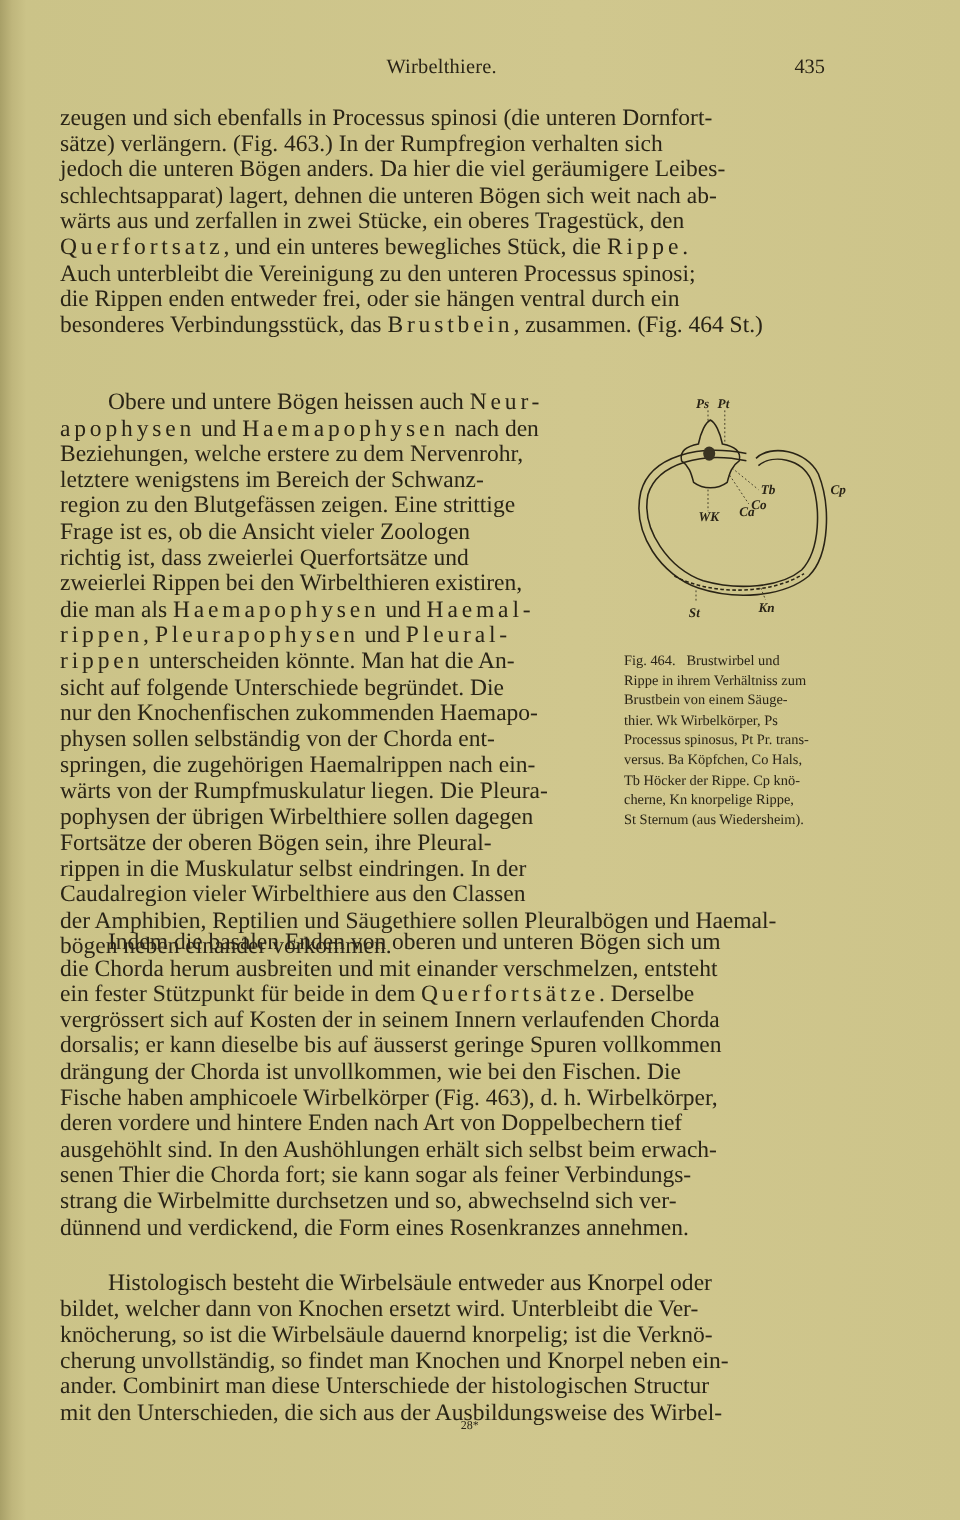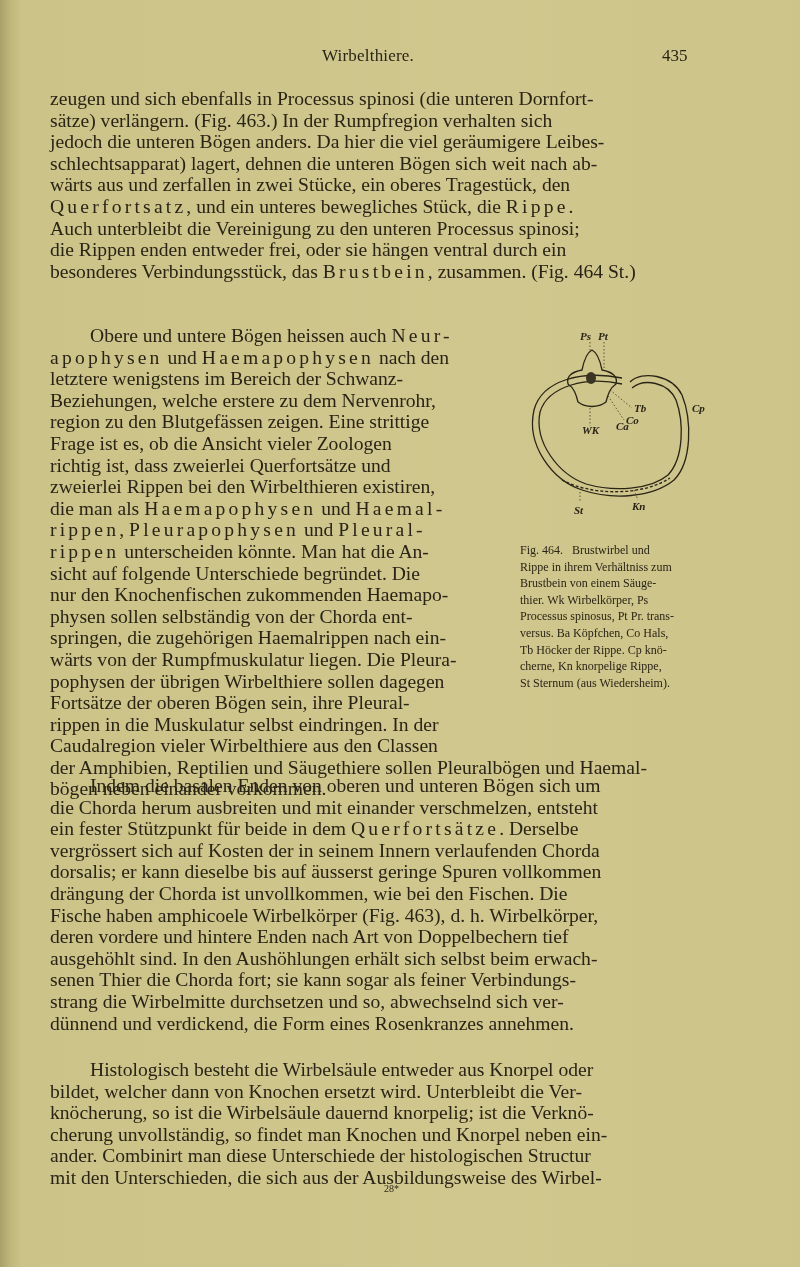--- a/index.html
+++ b/index.html
@@ -61,22 +61,22 @@
     <p><span class="sp">Querfortsatz</span><span>, und ein unteres bewegliches Stück, die </span><span class="sp">Rippe</span><span>.</span></p>
     <p>Auch unterbleibt die Vereinigung zu den unteren Processus spinosi;</p>
     <p>die Rippen enden entweder frei, oder sie hängen ventral durch ein</p>
     <p><span>besonderes Verbindungsstück, das </span><span class="sp">Brustbein</span><span>, zusammen. (Fig. 464 </span><span class="it">St.</span><span>)</span></p>
   </div>
 
   <div class="text" style="top:309px;margin-top:16px;">
     <div class="narrow">
       <p class="indent"><span>Obere und untere Bögen heissen auch </span><span class="sp">Neur-</span></p>
       <p><span class="sp">apophysen</span><span> und </span><span class="sp">Haemapophysen</span><span> nach den</span></p>
+      <p>Beziehungen, welche erstere zu dem Nervenrohr,</p>
       <p>letztere wenigstens im Bereich der Schwanz-</p>
-      <p>Beziehungen, welche erstere zu dem Nervenrohr,</p>
       <p>region zu den Blutgefässen zeigen.  Eine strittige</p>
       <p>Frage ist es, ob die Ansicht vieler Zoologen</p>
       <p>richtig ist, dass zweierlei Querfortsätze und</p>
       <p>zweierlei Rippen bei den Wirbelthieren existiren,</p>
       <p><span>die man als </span><span class="sp">Haemapophysen</span><span> und </span><span class="sp">Haemal-</span></p>
       <p><span class="sp">rippen</span><span>, </span><span class="sp">Pleurapophysen</span><span> und </span><span class="sp">Pleural-</span></p>
       <p><span class="sp">rippen</span><span> unterscheiden könnte. Man hat die An-</span></p>
       <p>sicht auf folgende Unterschiede begründet.  Die</p>
       <p><span>nur den </span><span class="it">Knochenfischen</span><span> zukommenden Haemapo-</span></p>
       <p>physen sollen selbständig von der Chorda ent-</p>

